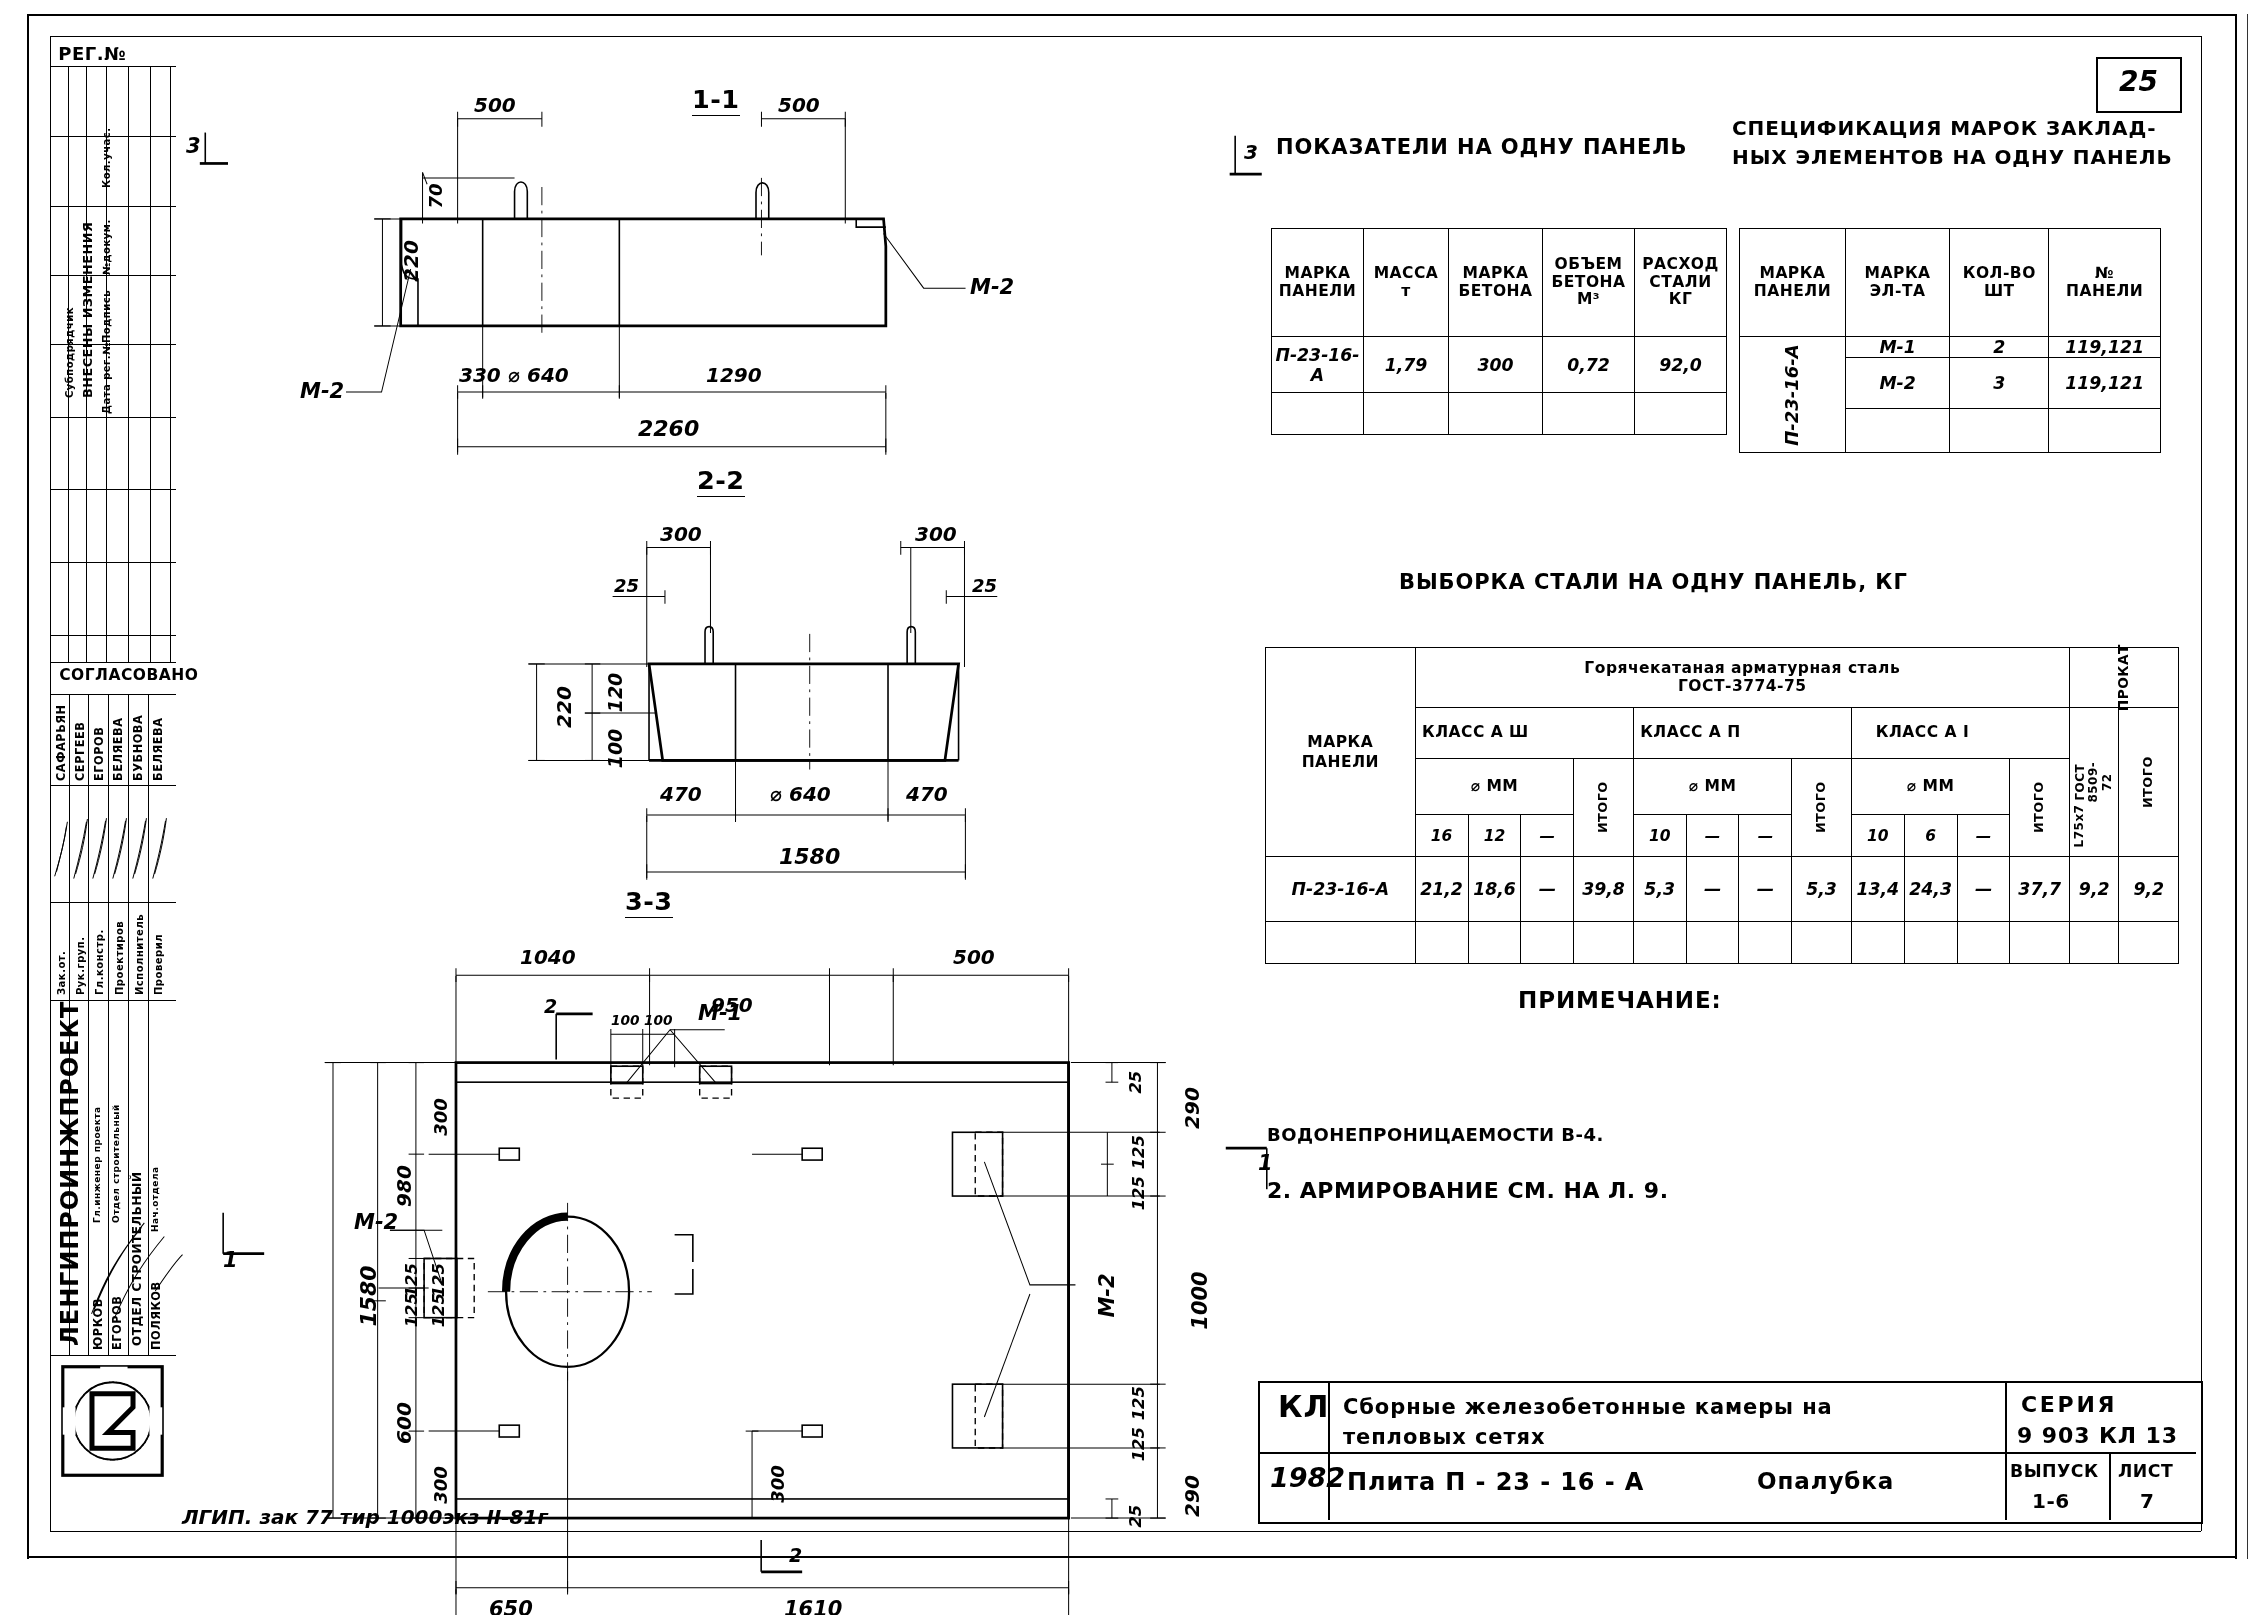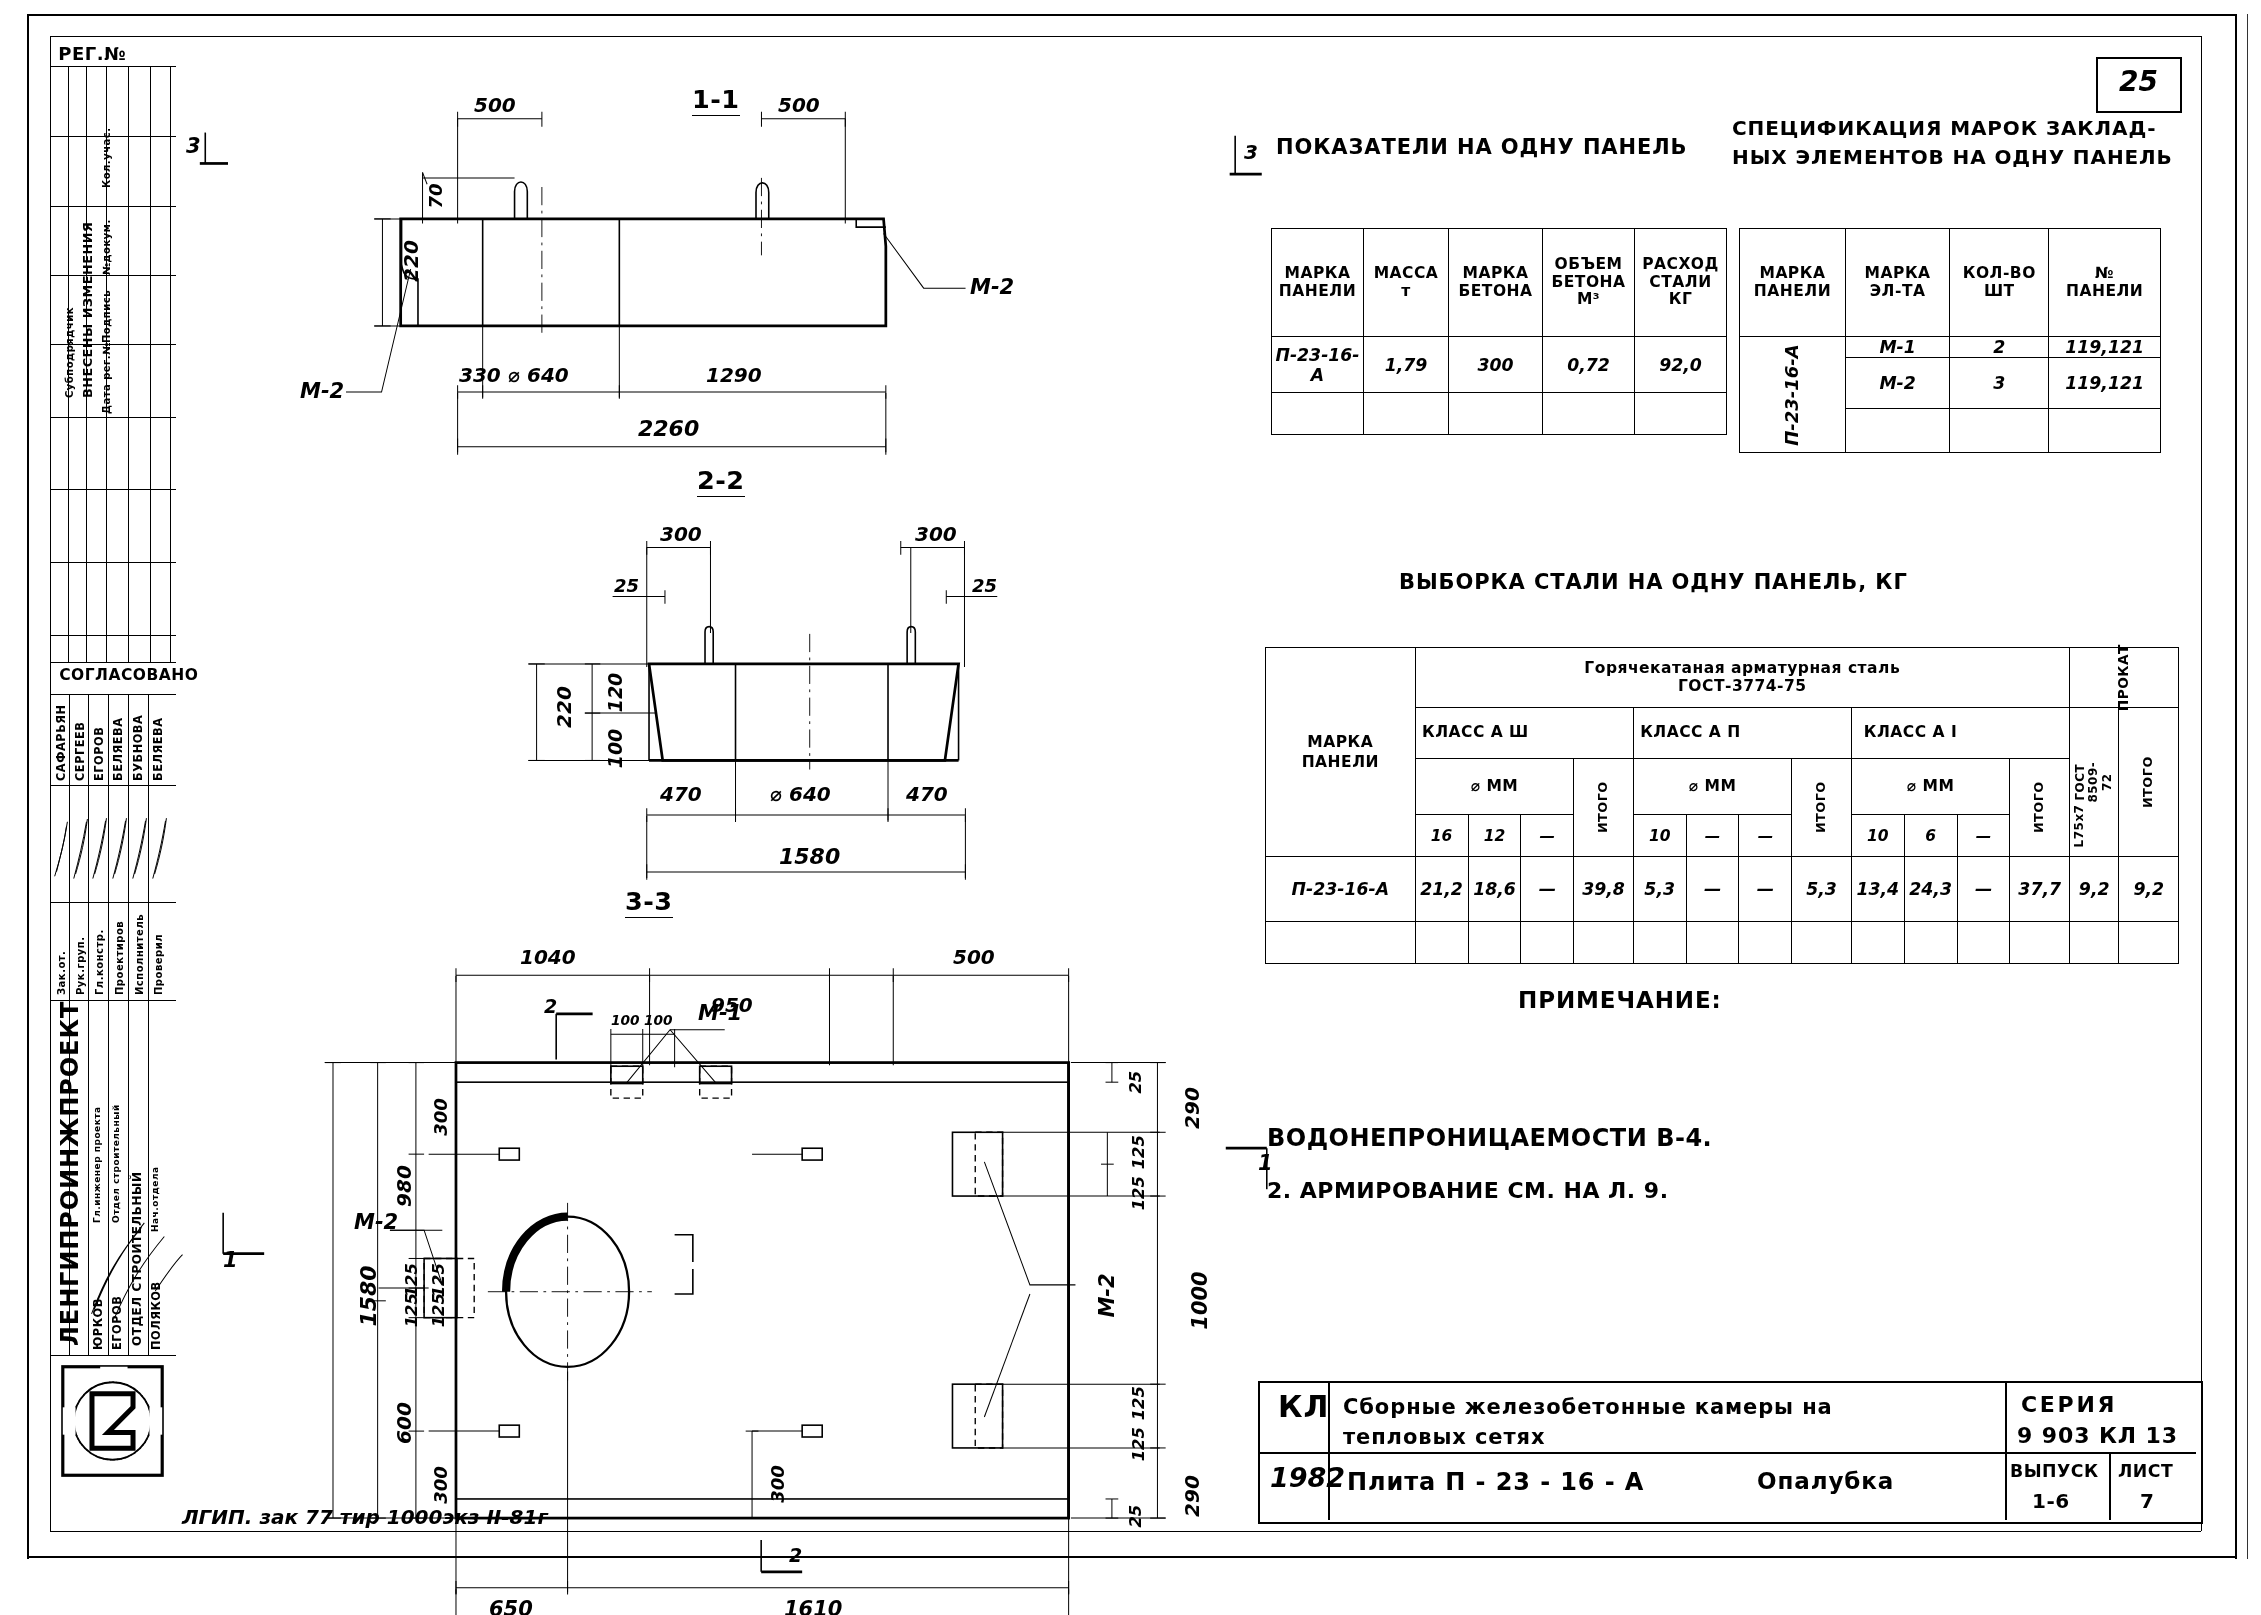--- a/index.html
+++ b/index.html
@@ -602,21 +602,21 @@
         <div>Горячекатаная арматурная сталь</div>
         <div>ГОСТ-3774-75</div>
       </td>
       <td class="hd thick" colspan="2" style="width:87px;">
         <div class="rot90c" style="font-size:13.7px;">ПРОКАТ</div>
       </td>
     </tr>
     <tr>
       <td class="hd thick" colspan="4" style="height:50px;text-align:left;padding-left:6.4px;">КЛАСС А Ш</td>
       <td class="hd thick" colspan="4" style="text-align:left;padding-left:6.4px;">КЛАСС А П</td>
-      <td class="hd thick" colspan="4" style="text-align:left;padding-left:12px;">КЛАСС А I</td>
+      <td class="hd thick" colspan="4" style="text-align:left;padding-left:24px;">КЛАСС А I</td>
       <td class="hd thick" rowspan="3" style="width:43px;">
         <div class="rot90c" style="font-size:12px;">ГОСТ 8509-72</div>
       </td>
       <td class="hd thick" rowspan="3" style="width:43px;">
         <div class="rot90c" style="font-size:12.8px;">ИТОГО</div>
       </td>
     </tr>
     <tr>
       <td class="hd thick" colspan="3" style="height:55px;">⌀ ММ</td>
       <td class="hd thick" rowspan="2" style="width:50px;">
@@ -675,21 +675,21 @@
       <td></td>
       <td></td>
       <td></td>
     </tr>
   </tbody>
     </table>
 
   <div class="t rot90c" style="left:2058px;top:820px;font-size:12px;">L75x7</div>
 
   <div class="t cap" style="left:1518px;top:989px;font-size:23px;letter-spacing:0.9px;">Примечание:</div>
-  <div class="t cap" style="left:1267px;top:1126px;font-size:24px;letter-spacing:0.5px;">водонепроницаемости В-4.</div>
+  <div class="t cap" style="left:1267px;top:1126px;font-size:18px;letter-spacing:0.5px;">водонепроницаемости В-4.</div>
   <div class="t cap" style="left:1267px;top:1180px;font-size:22px;letter-spacing:0.5px;">2. Армирование см. на л. 9.</div>
 
   <div class="abs" style="left:1258px;top:1381px;width:941px;height:139px;border:2.7px solid #000;background:#fff;">
 
     <div class="ln hl2" style="left:0;top:69px;width:936px;"></div>
 
     <div class="ln vl2" style="left:68px;top:0;height:137px;"></div>
     <div class="ln vl2" style="left:745px;top:0;height:137px;"></div>
     <div class="ln vl2" style="left:849px;top:69px;height:68px;"></div>
 

